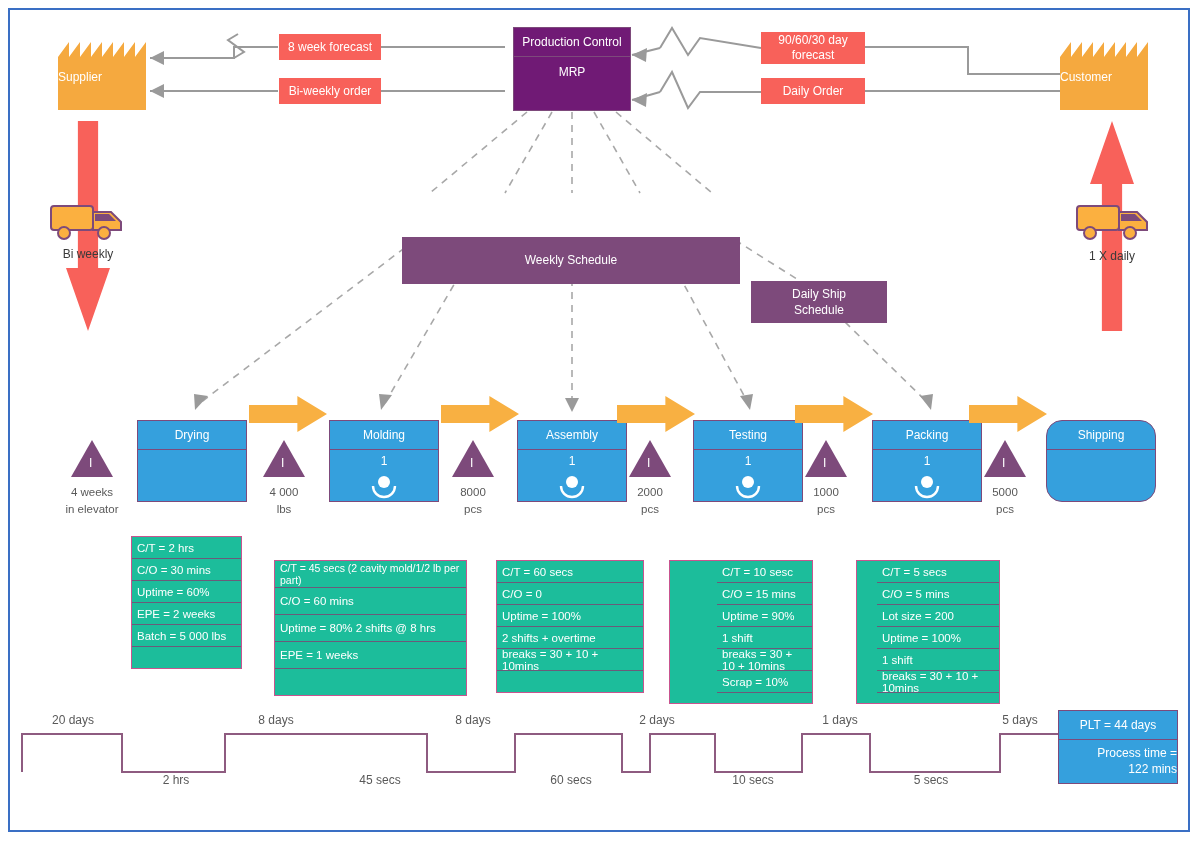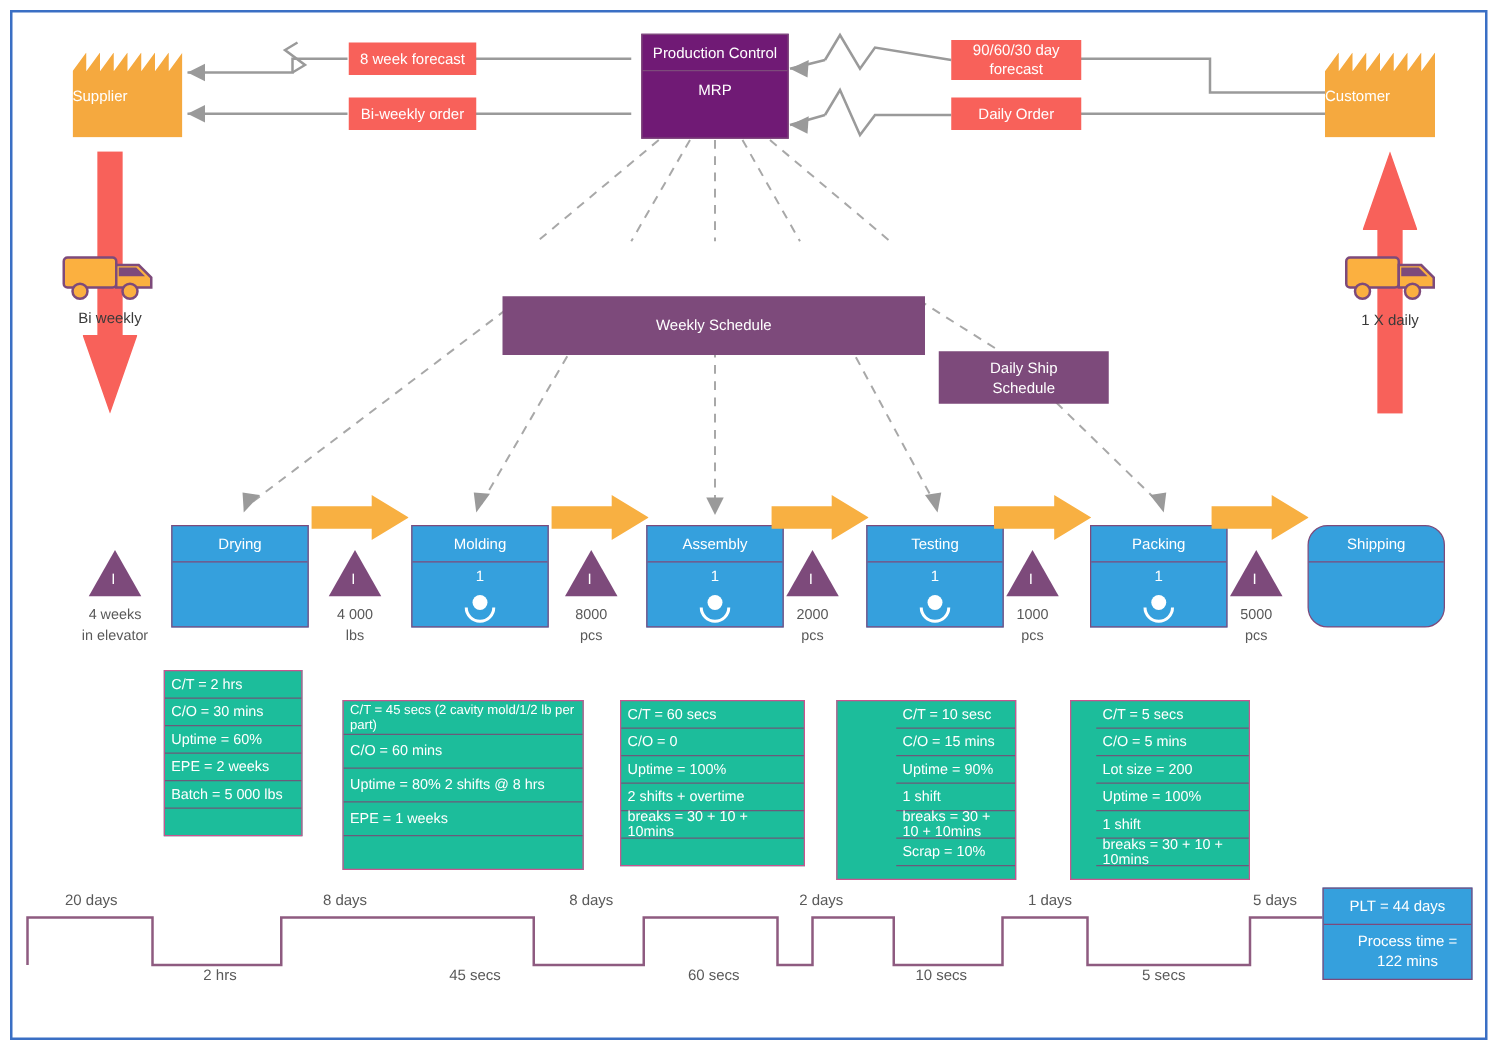--- a/index.html
+++ b/index.html
@@ -159,21 +159,21 @@
     color: #ffffff;
     font-size: 12px;
   }
   .plt .r1 {
     height: 28px; border-bottom: 1px solid #7d4a7b;
     display:flex; align-items:center; justify-content:center;
   }
   .plt .r2 {
     height: 44px;
     display:flex; align-items:center; justify-content:center;
-    text-align:center; line-height:1.3;padding-left:16px;
+    text-align:right; line-height:1.3;padding-left:16px;
   }
 
   
   .bigarrow-down {
     width: 44px; height: 210px;
     background: #f8615a;
     clip-path: polygon(27% 0%, 73% 0%, 73% 70%, 100% 70%, 50% 100%, 0% 70%, 27% 70%);
   }
   .bigarrow-up {
     width: 44px; height: 210px;

